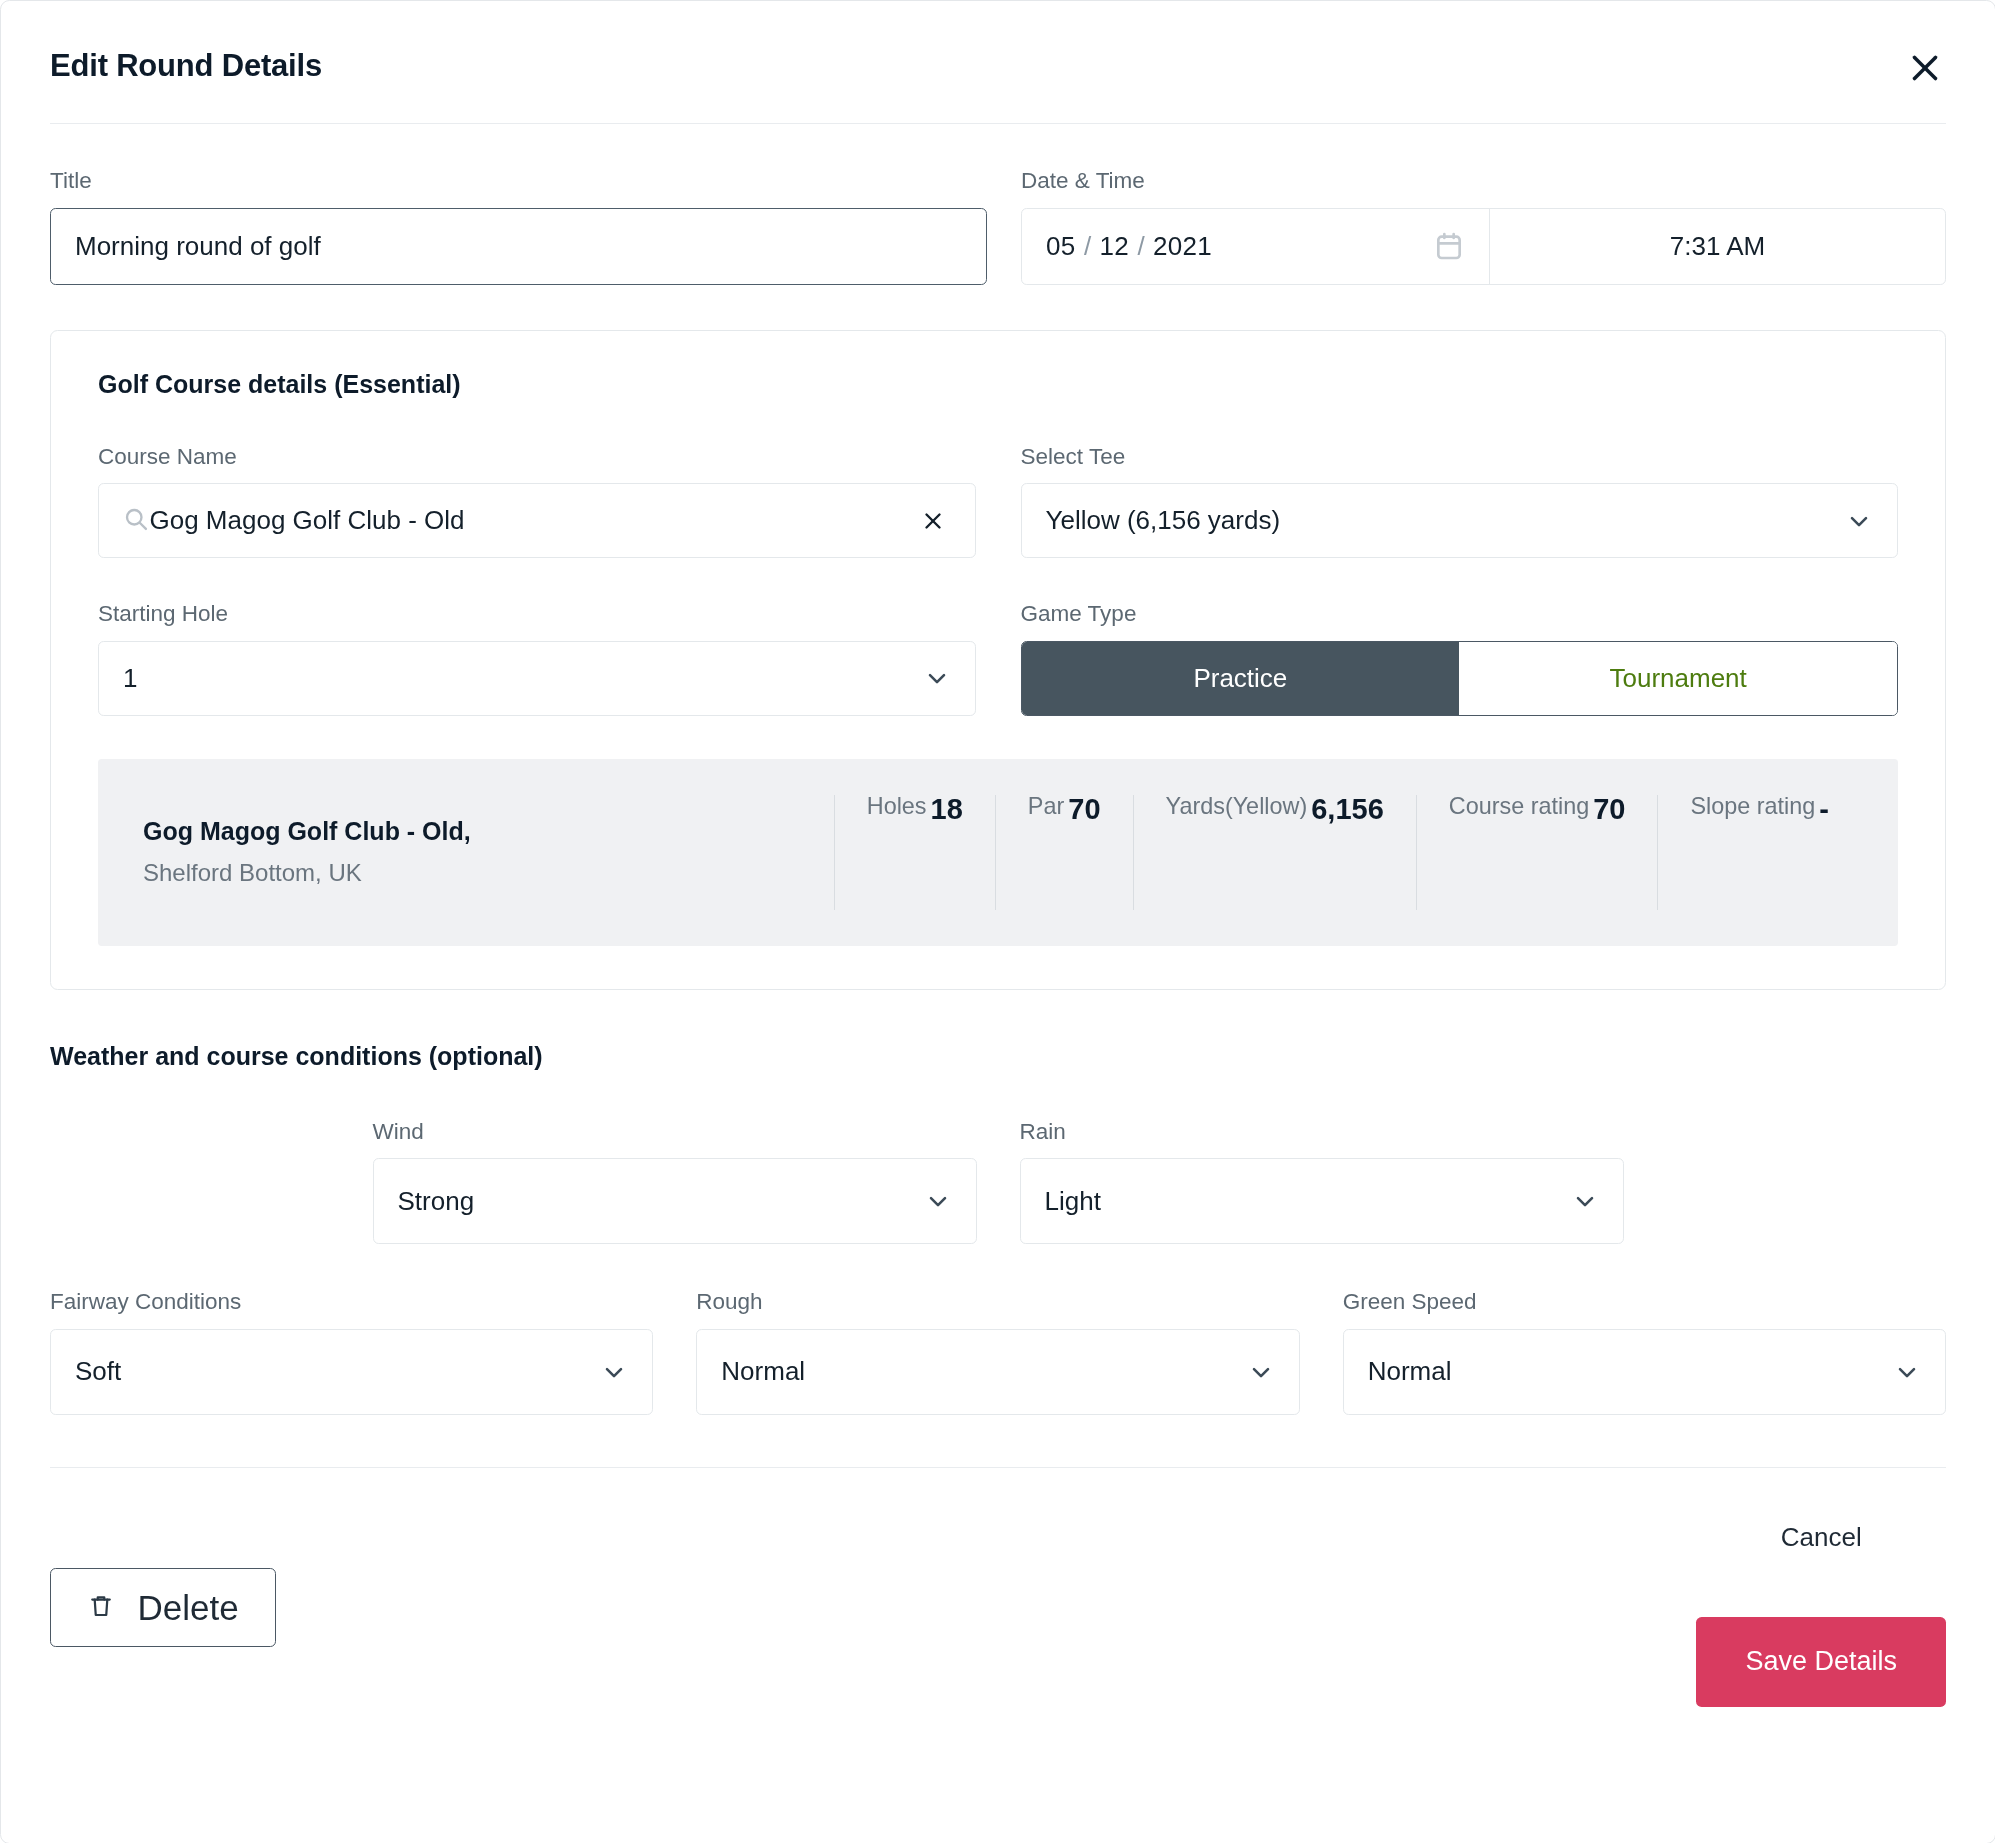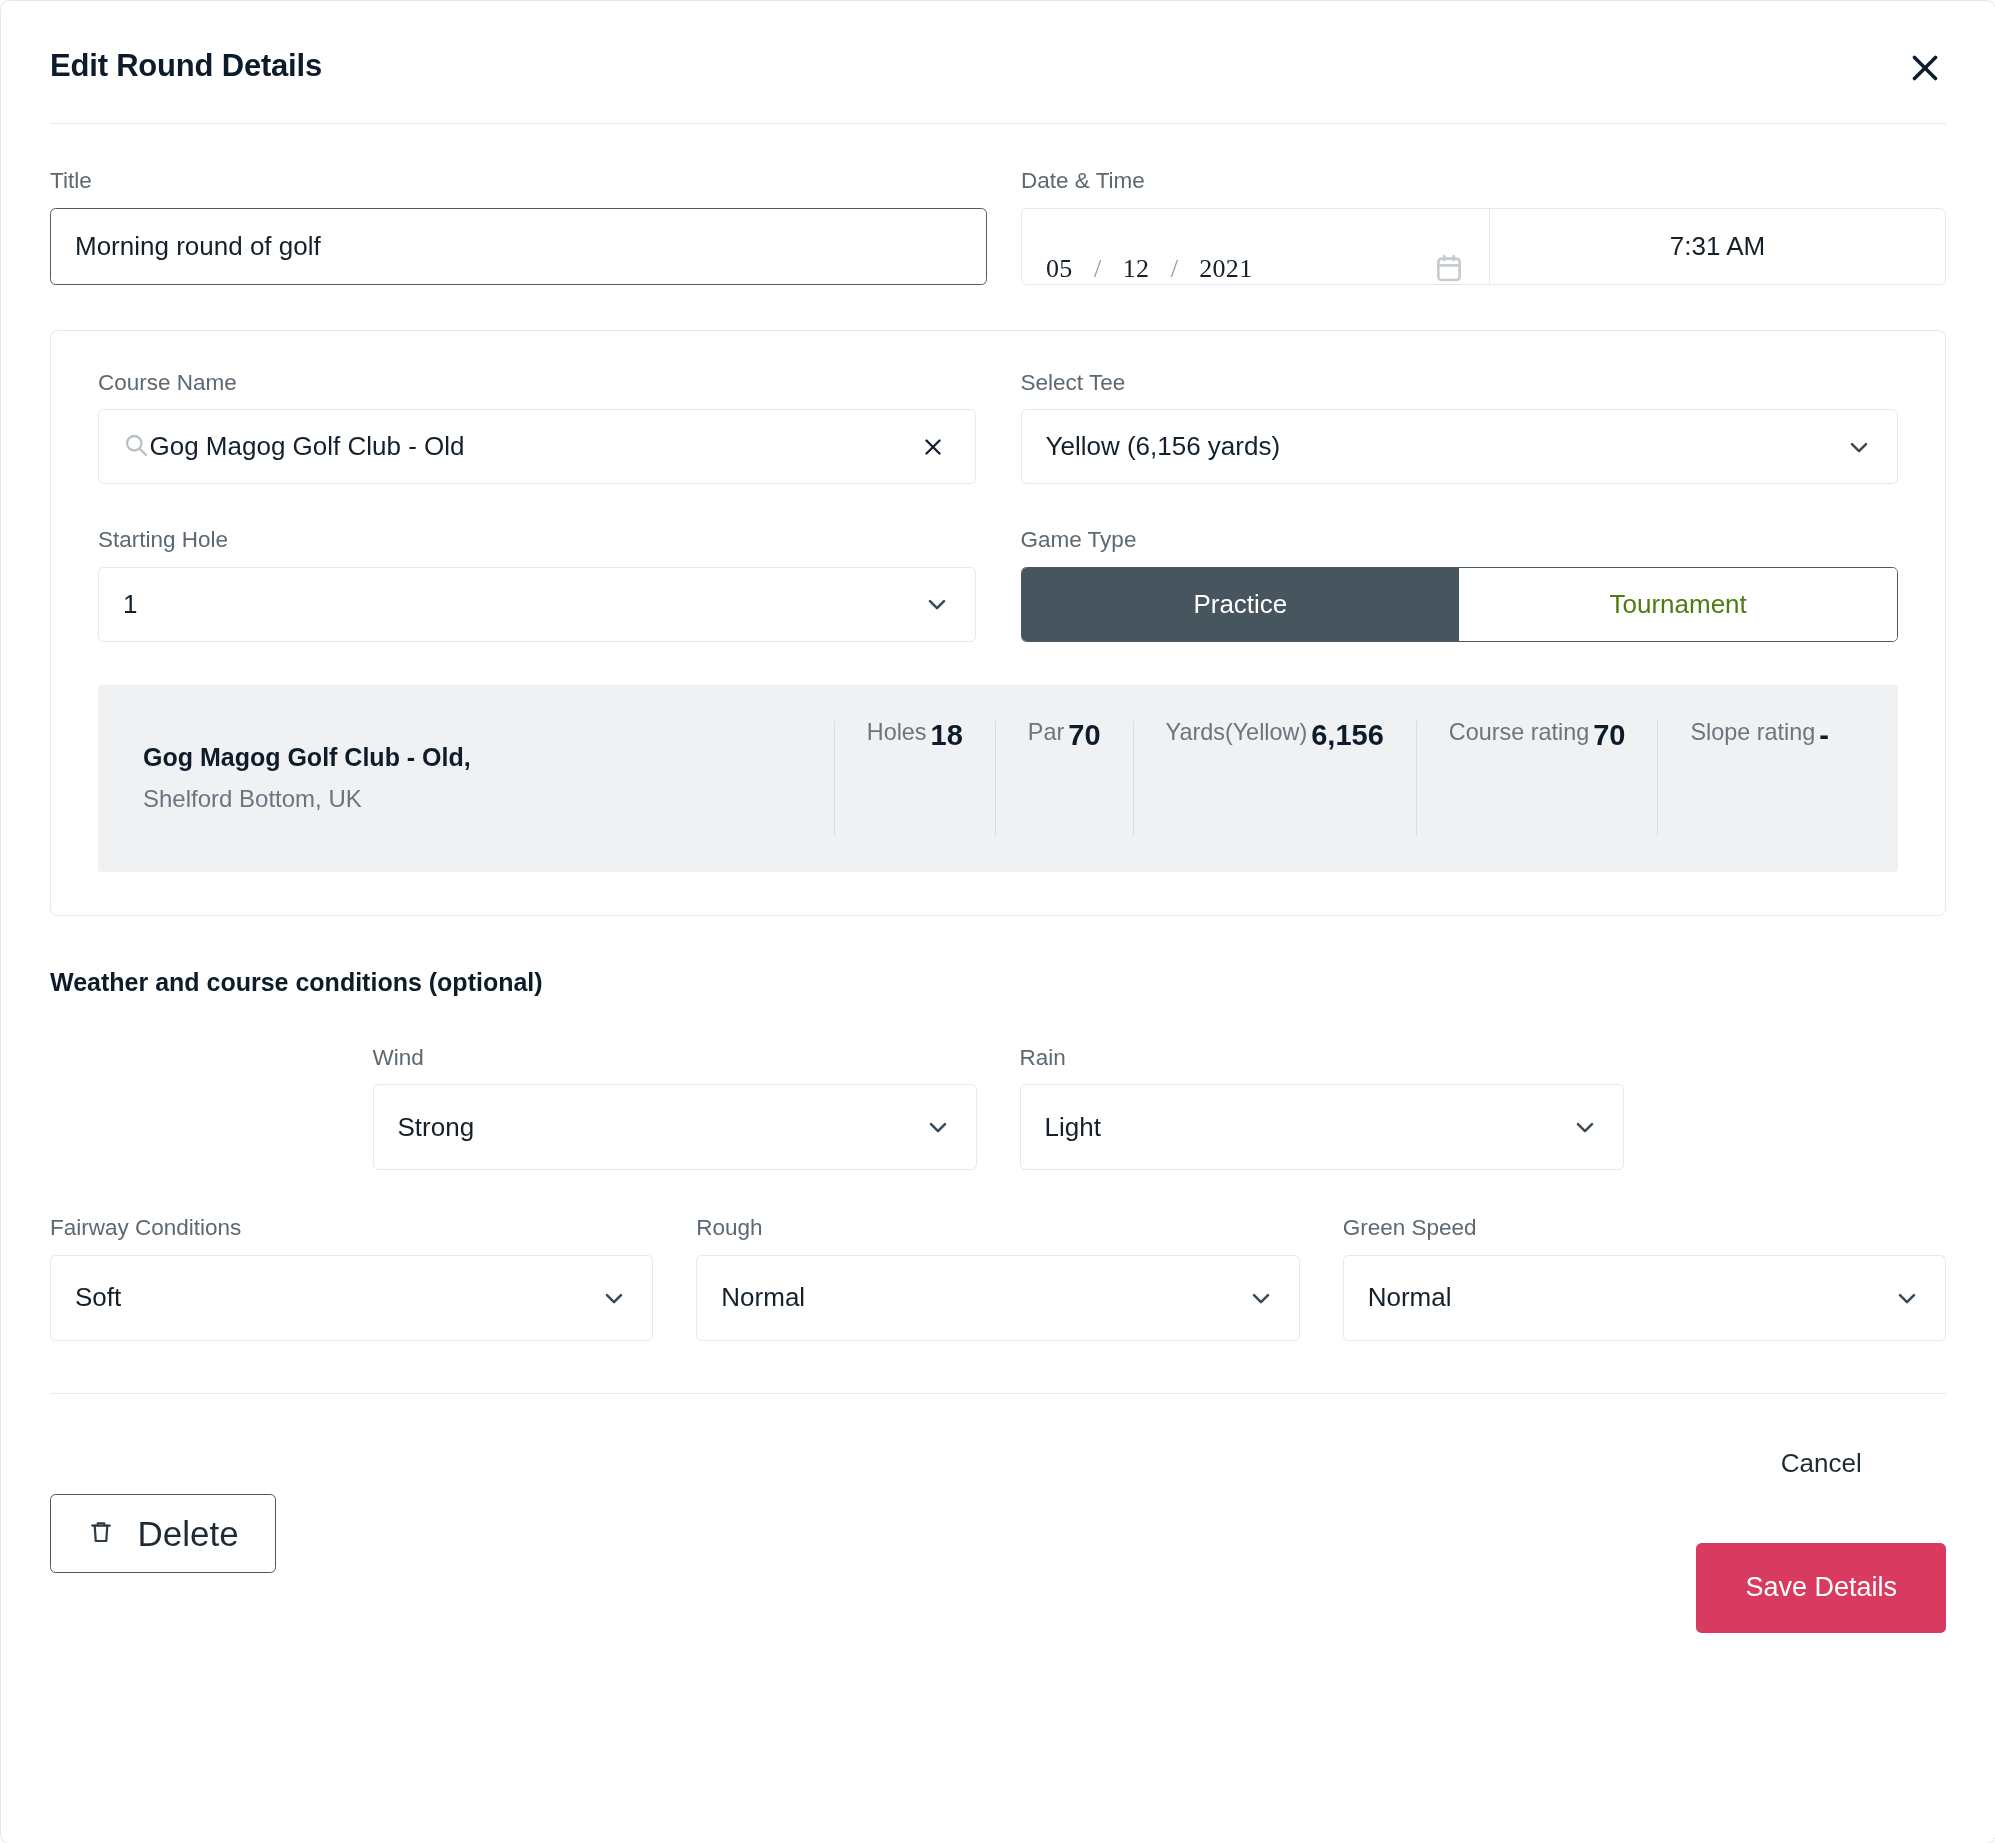--- a/index.html
+++ b/index.html
@@ -92,25 +92,24 @@
     display: flex;
     height: 77px;
     border: 1.9px solid #e4e8eb;
     border-radius: 5.6px;
     overflow: hidden;
     background: #fff;
   }
   .date-part {
     flex: 0 0 468px;
     display: flex;
-    align-items: flex-end;
+    align-items: center;
     padding: 0 24px;
     border-right: 1.9px solid #e4e8eb;
-    gap: 13px;
-    font-family: Liberation Serif, serif;
+    gap: 0;
   }
   .date-seg {
     font-size: 26px;
     color: #14202b;
     letter-spacing: 0.3px;
   }
   .date-sep {
     font-size: 26px;
     color: #8d99a4;
     padding: 0 8.4px;
@@ -365,20 +364,21 @@
               <line x1="15.5" y1="3" x2="15.5" y2="6"></line>
             </svg>
           </span>
         </div>
         <div class="time-part">7:31 AM</div>
       </div>
     </div>
   </div>
 
   <div class="course-card">
+    <div class="card-heading">Golf Course details (Essential)</div>
 
     <div class="card-row">
       <div class="card-col">
         <label class="field-label">Course Name</label>
         <div class="search-box">
           <span>
             <svg width="28" height="28" viewBox="0 0 24 24" fill="none" stroke="#b9c0c7" stroke-width="2" stroke-linecap="round">
               <circle cx="10.5" cy="10.5" r="6.2"></circle>
                 <line x1="15.2" y1="15.2" x2="20.5" y2="20.5"></line>
             </svg>

